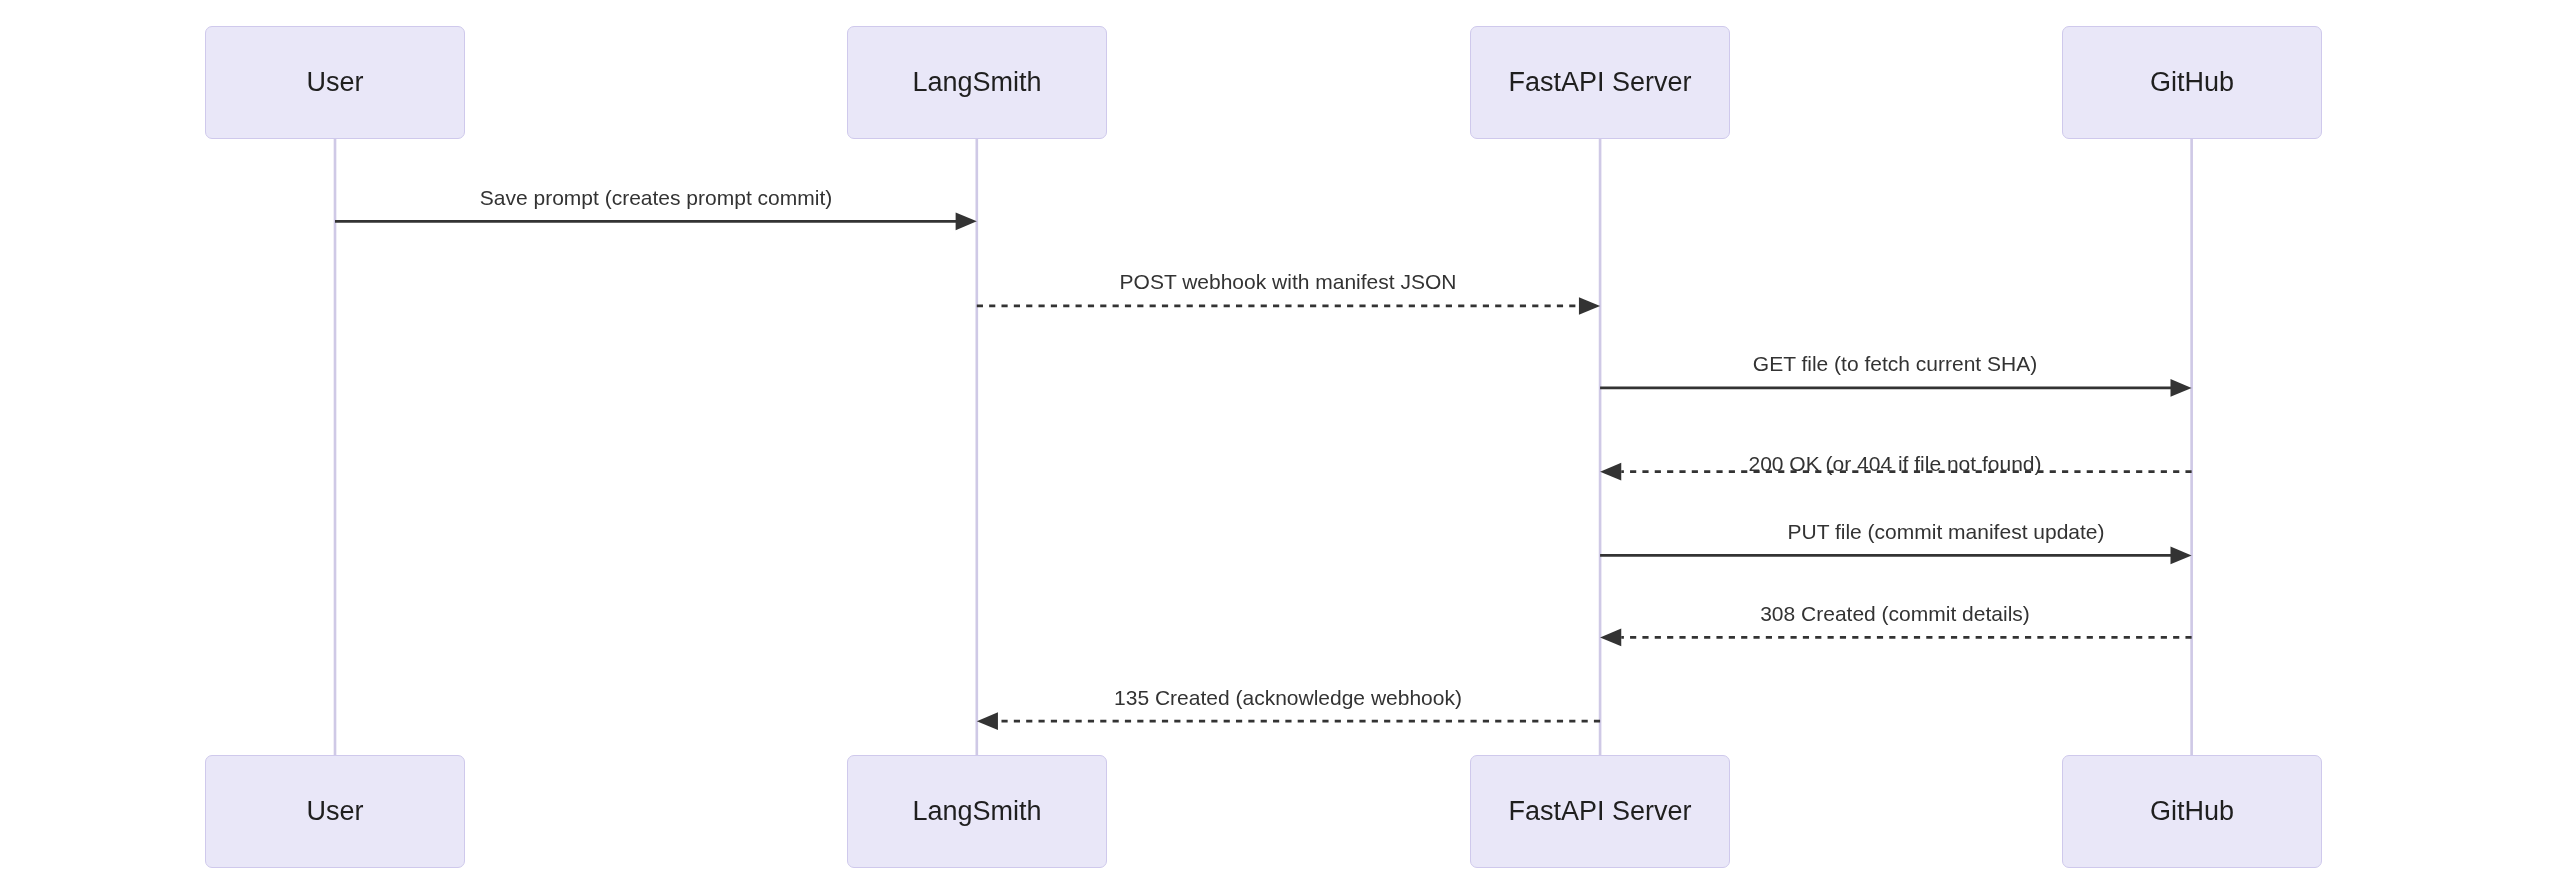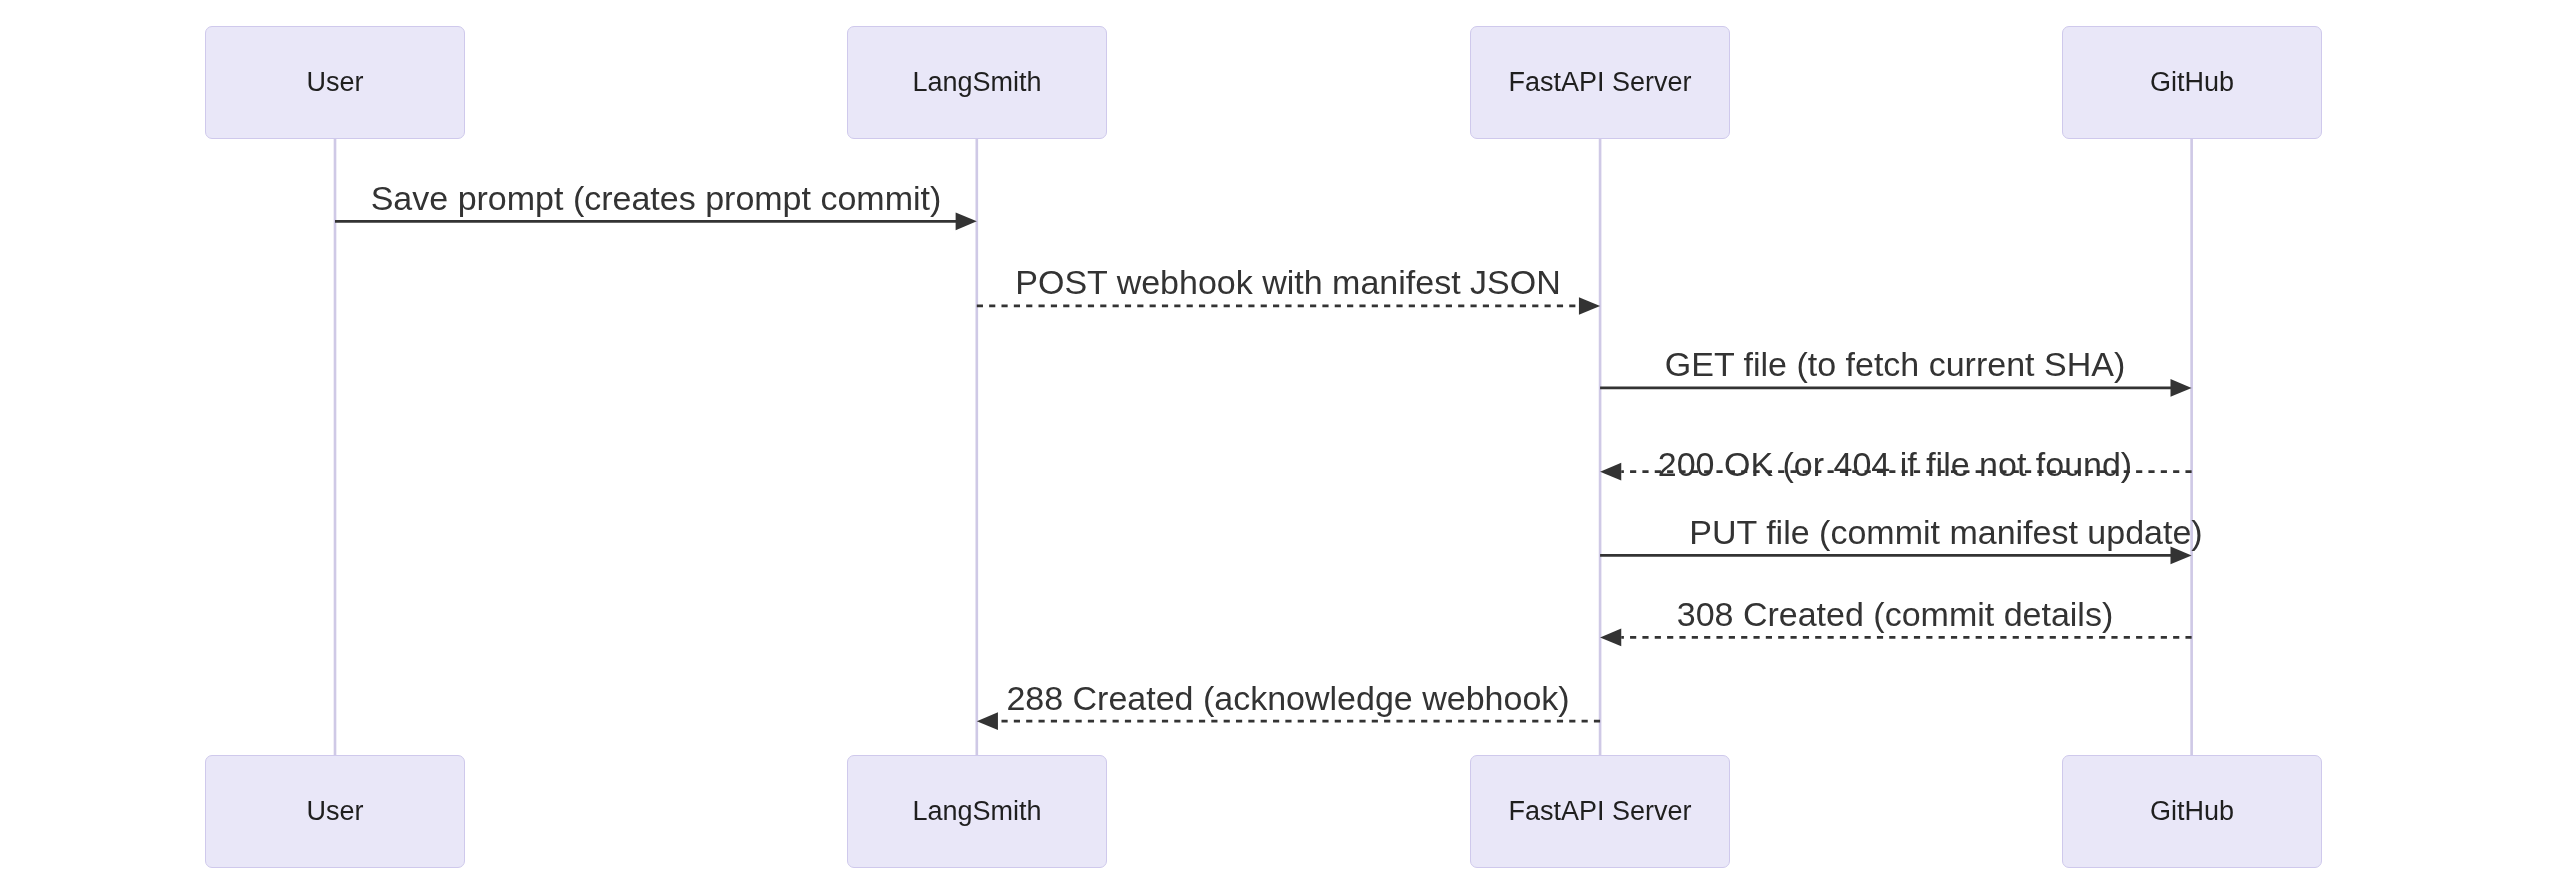--- a/index.html
+++ b/index.html
@@ -38,21 +38,21 @@
     justify-content: center;
     color: var(--actor-text);
     font-size: 27px;
     text-align: center;
   }
   .msg-label {
     position: absolute;
     transform: translateX(-50%);
     white-space: nowrap;
     color: var(--text);
-    font-size: 34px;
+    font-size: 21px;
     line-height: 34px;
   }
 </style>
 </head>
 <body>
 
 <div class="canvas">
 
   <svg class="wires" width="2576" height="894" viewBox="0 0 2922 1014">
 
@@ -108,16 +108,16 @@
   <div class="actor-box" style="left:2062px; top:755px;">
     <span>GitHub</span>
   </div>
 
   <div class="msg-label" style="left:656px;  top:181px;">Save prompt (creates prompt commit)</div>
   <div class="msg-label" style="left:1895px; top:347px;">GET file (to fetch current SHA)</div>
   <div class="msg-label" style="left:1288px; top:265px;">POST webhook with manifest JSON</div>
   <div class="msg-label" style="left:1895px; top:431px;margin-top:16px;">200 OK (or 404 if file not found)</div>
   <div class="msg-label" style="left:1946px; top:515px;">PUT file (commit manifest update)</div>
   <div class="msg-label" style="left:1895px; top:597px;">308 Created (commit details)</div>
-  <div class="msg-label" style="left:1288px; top:681px;">288 Created (acknowledge webhook)</div>
+  <div class="msg-label" style="left:1288px; top:681px;">135 Created (acknowledge webhook)</div>
 
 </div>
 
 
 </body></html>

